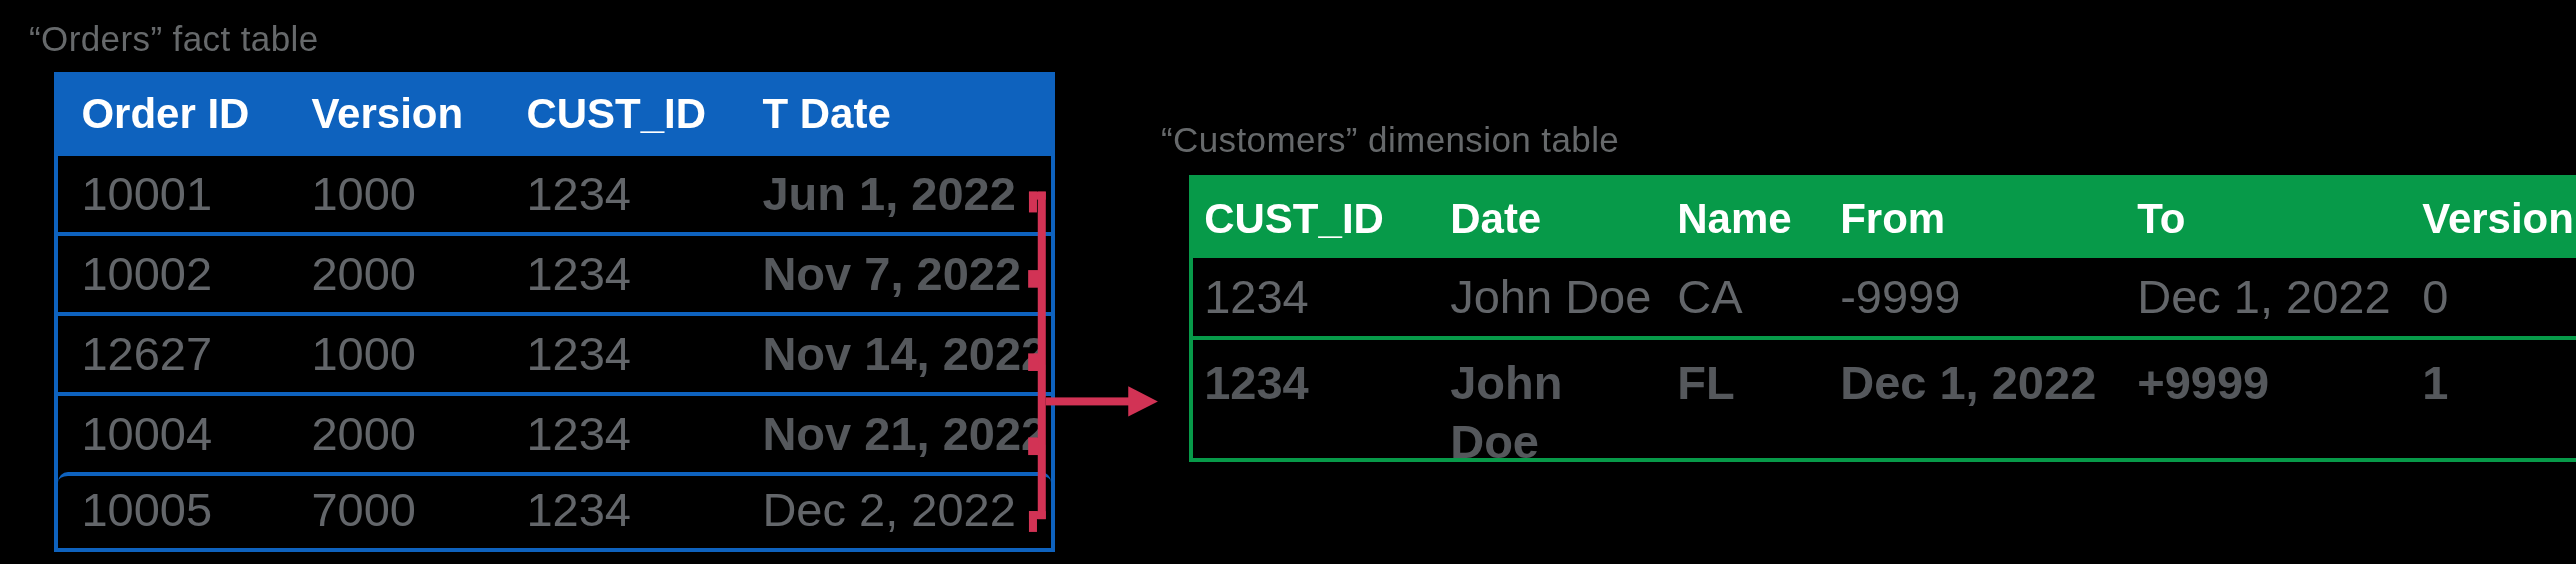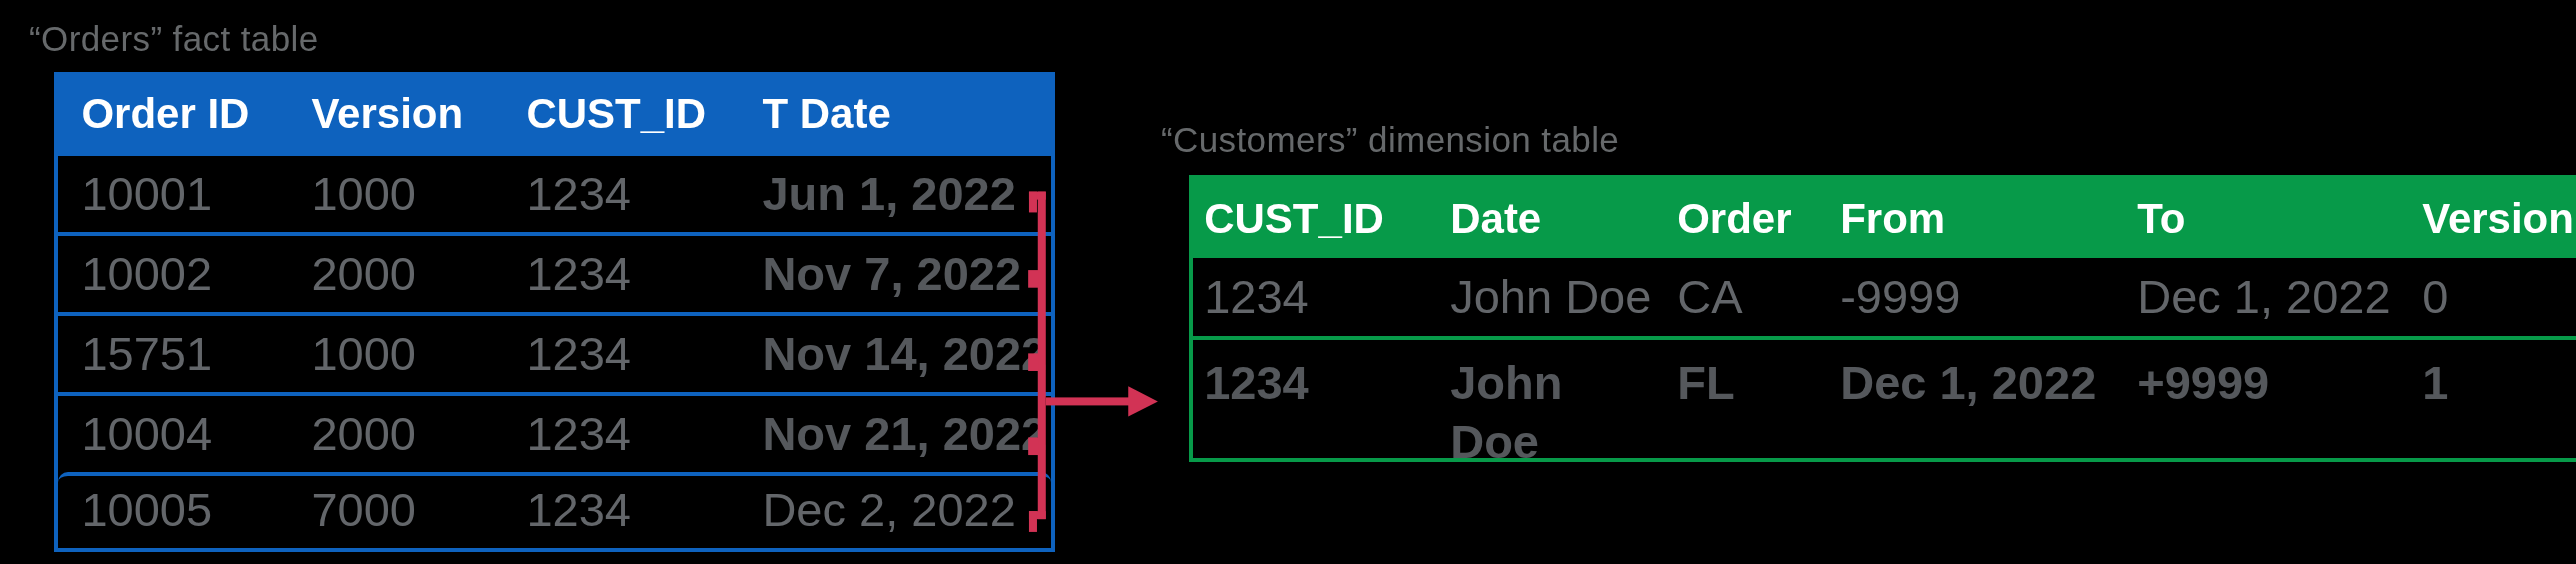--- a/index.html
+++ b/index.html
@@ -79,21 +79,21 @@
       <div class="cell">1234</div>
       <div class="cell bold-cell">Jun 1, 2022</div>
     </div>
     <div class="trow grid">
       <div class="cell">10002</div>
       <div class="cell">2000</div>
       <div class="cell">1234</div>
       <div class="cell bold-cell">Nov 7, 2022</div>
     </div>
     <div class="trow grid">
-      <div class="cell">15751</div>
+      <div class="cell">12627</div>
       <div class="cell">1000</div>
       <div class="cell">1234</div>
       <div class="cell bold-cell">Nov 14, 2022</div>
     </div>
     <div class="trow grid">
       <div class="cell">10004</div>
       <div class="cell">2000</div>
       <div class="cell">1234</div>
       <div class="cell bold-cell">Nov 21, 2022</div>
     </div>
@@ -102,21 +102,21 @@
       <div class="cell">7000</div>
       <div class="cell">1234</div>
       <div class="cell">Dec 2, 2022</div>
     </div>
   </div>
 
   <div class="tbl dim">
     <div class="thead grid">
       <div class="cell">CUST_ID</div>
       <div class="cell">Date</div>
-      <div class="cell">Order</div>
+      <div class="cell">Name</div>
       <div class="cell">From</div>
       <div class="cell">To</div>
       <div class="cell">Version</div>
     </div>
     <div class="trow1 grid">
       <div class="cell">1234</div>
       <div class="cell">John Doe</div>
       <div class="cell">CA</div>
       <div class="cell">-9999</div>
       <div class="cell">Dec 1, 2022</div>

